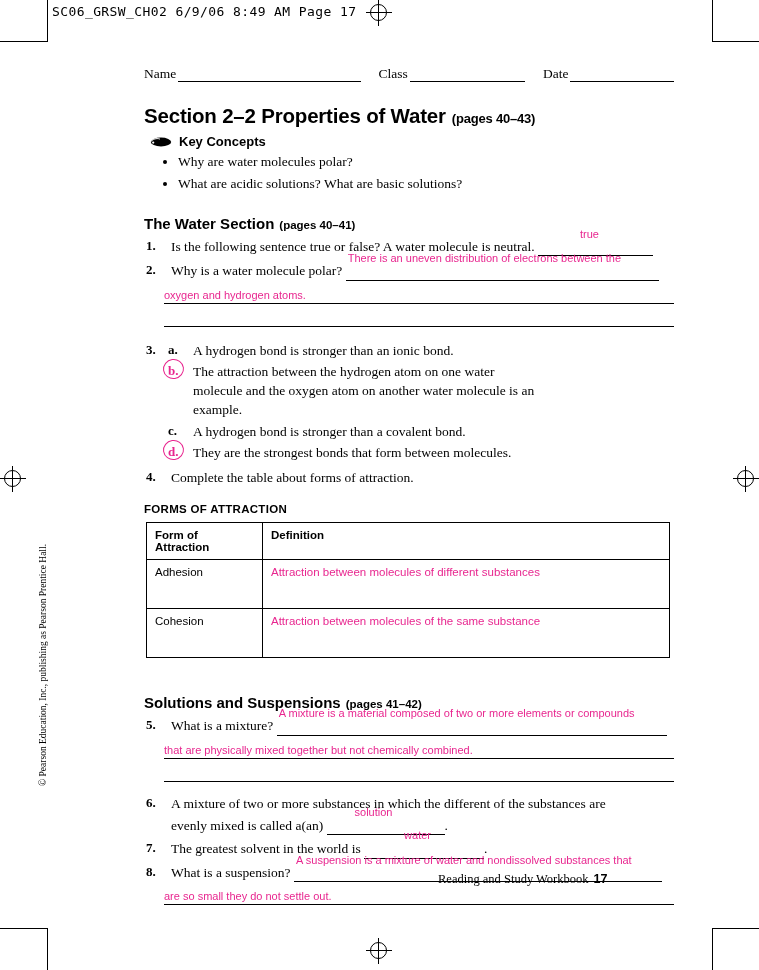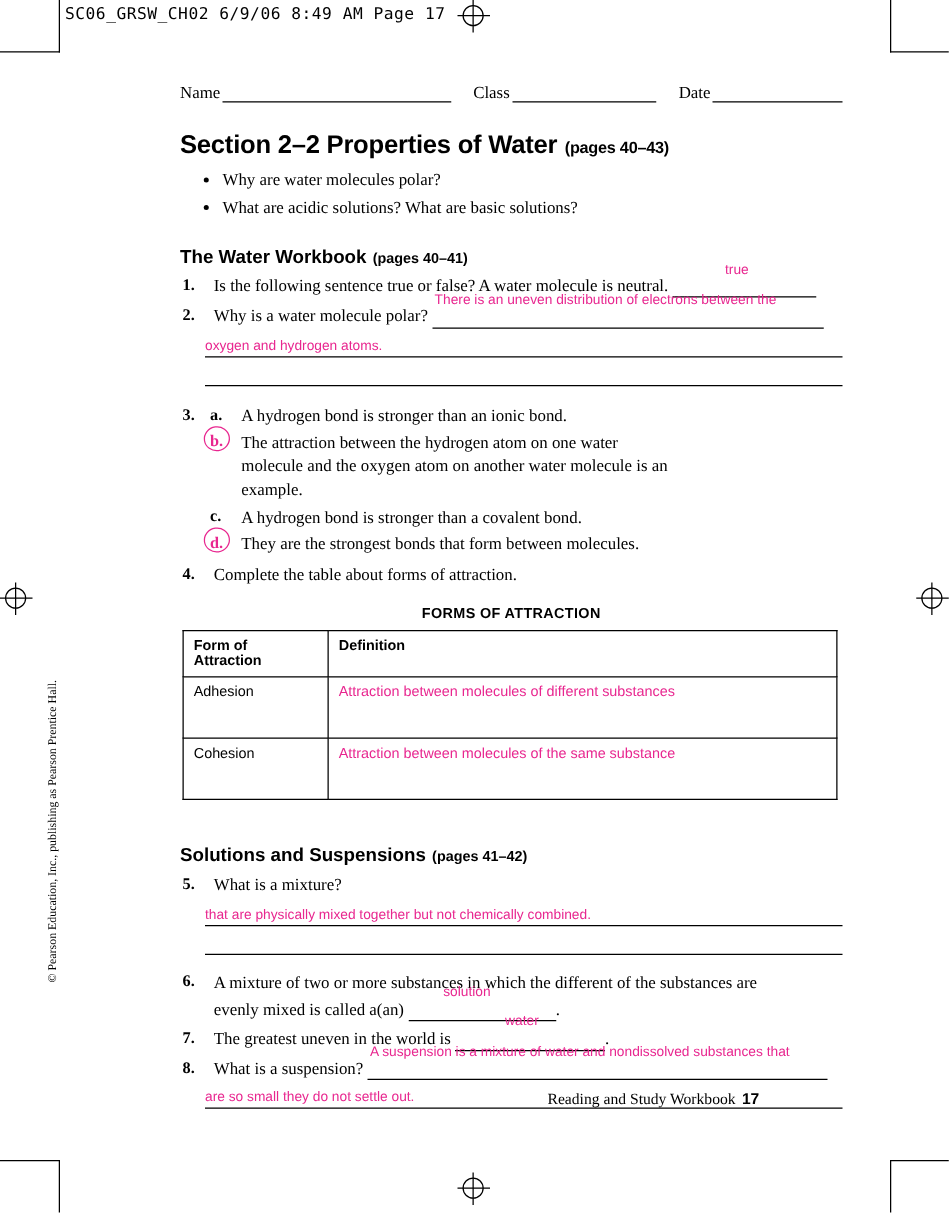--- a/index.html
+++ b/index.html
@@ -239,21 +239,21 @@
     border-radius: 50%;
     box-sizing: border-box;
     transform: rotate(-8deg);
   }
 
   
   .table-title {
     font-family: "Liberation Sans", sans-serif;
     font-weight: bold;
     font-size: 11.5px;
-    text-align: center;
+    text-align: left;
     margin: 16px 0 7px 0;
     letter-spacing: 0.3px;
   }
   table.forms {
     border-collapse: collapse;
     width: 524px;
     margin-left: 2px;
     table-layout: fixed;
   }
   table.forms th, table.forms td {
@@ -331,27 +331,37 @@
       <span class="lbl">Class</span>
       <span class="rule cls"></span>
       <span class="lbl">Date</span>
       <span class="rule date"></span>
     </div>
 
     <h1 class="section-title">
       <span>Section 2–2  Properties of Water</span><span class="pages">(pages 40–43)</span>
     </h1>
 
+    <div class="keyconcepts">
+      <span class="kc-icon">
+        <svg width="22" height="12" viewBox="0 0 22 12">
+          <ellipse cx="11" cy="6" rx="10.2" ry="4.4" fill="#000"></ellipse>
+          <path d="M1.2 5.2 C4 2.5, 8 2.0, 10 3.2" stroke="#fff" stroke-width="1" fill="none"></path>
+          <circle cx="3.2" cy="6.6" r="1.1" fill="#fff"></circle>
+        </svg>
+      </span>
+      <span>Key Concepts</span>
+    </div>
     <ul class="kc-list">
       <li>Why are water molecules polar?</li>
       <li>What are acidic solutions? What are basic solutions?</li>
     </ul>
 
     <h2 class="sub">
-      <span>The Water Workbook</span><span class="pages">(pages 40–41)</span>
+      <span>The Water Section</span><span class="pages">(pages 40–41)</span>
     </h2>
 
     <div class="qitem" style="margin-bottom:5px;">
       <span class="qnum">1.</span>
       <span>Is the following sentence true or false? A water molecule is neutral.</span>
       <span style="position:relative; display:inline-block; width:115px;">
         <span class="answer-line" style="width:115px; height:13px;"></span>
         <span class="ans-over" style="left:42px; top:-10px;">true</span>
       </span>
     </div>
@@ -426,20 +436,24 @@
       </tbody>
     </table>
 
     <h2 class="sub" style="margin-top:36px;">
       <span>Solutions and Suspensions</span><span class="pages">(pages 41–42)</span>
     </h2>
 
     <div class="qitem" style="margin-bottom:0;">
       <span class="qnum">5.</span>
       <span>What is a mixture?</span>
+      <span style="position:relative; display:inline-block; width:390px;">
+        <span class="answer-line" style="width:390px; height:13px;"></span>
+        <span class="ans-over" style="left:2px; top:-10px;">A mixture is a material composed of two or more elements or compounds</span>
+      </span>
     </div>
     <div class="ruled-row" style="margin-left:20px; width:510px;">
       <span class="ans-text">that are physically mixed together but not chemically combined.</span>
     </div>
     <div class="ruled-row" style="margin-left:20px; width:510px;">
       <span class="ans-text"></span>
     </div>
 
     <div class="qitem" style="margin-top:12px; margin-bottom:2px;">
       <span class="qnum">6.</span>
@@ -448,21 +462,21 @@
     <div class="qitem" style="margin-bottom:4px;">
       <span>evenly mixed is called a(an)</span>
       <span style="position:relative; display:inline-block; width:118px;">
         <span class="answer-line" style="width:118px; height:13px;"></span>
         <span class="ans-over" style="left:28px; top:-11px;">solution</span>
       </span><span>.</span>
     </div>
 
     <div class="qitem" style="margin-bottom:4px;">
       <span class="qnum">7.</span>
-      <span>The greatest uneven in the world is</span>
+      <span>The greatest solvent in the world is</span>
       <span style="position:relative; display:inline-block; width:120px;">
         <span class="answer-line" style="width:120px; height:13px;"></span>
         <span class="ans-over" style="left:40px; top:-11px;">water</span>
       </span><span>.</span>
     </div>
 
     <div class="qitem" style="margin-bottom:0;">
       <span class="qnum">8.</span>
       <span>What is a suspension?</span>
       <span style="position:relative; display:inline-block; width:368px;">

